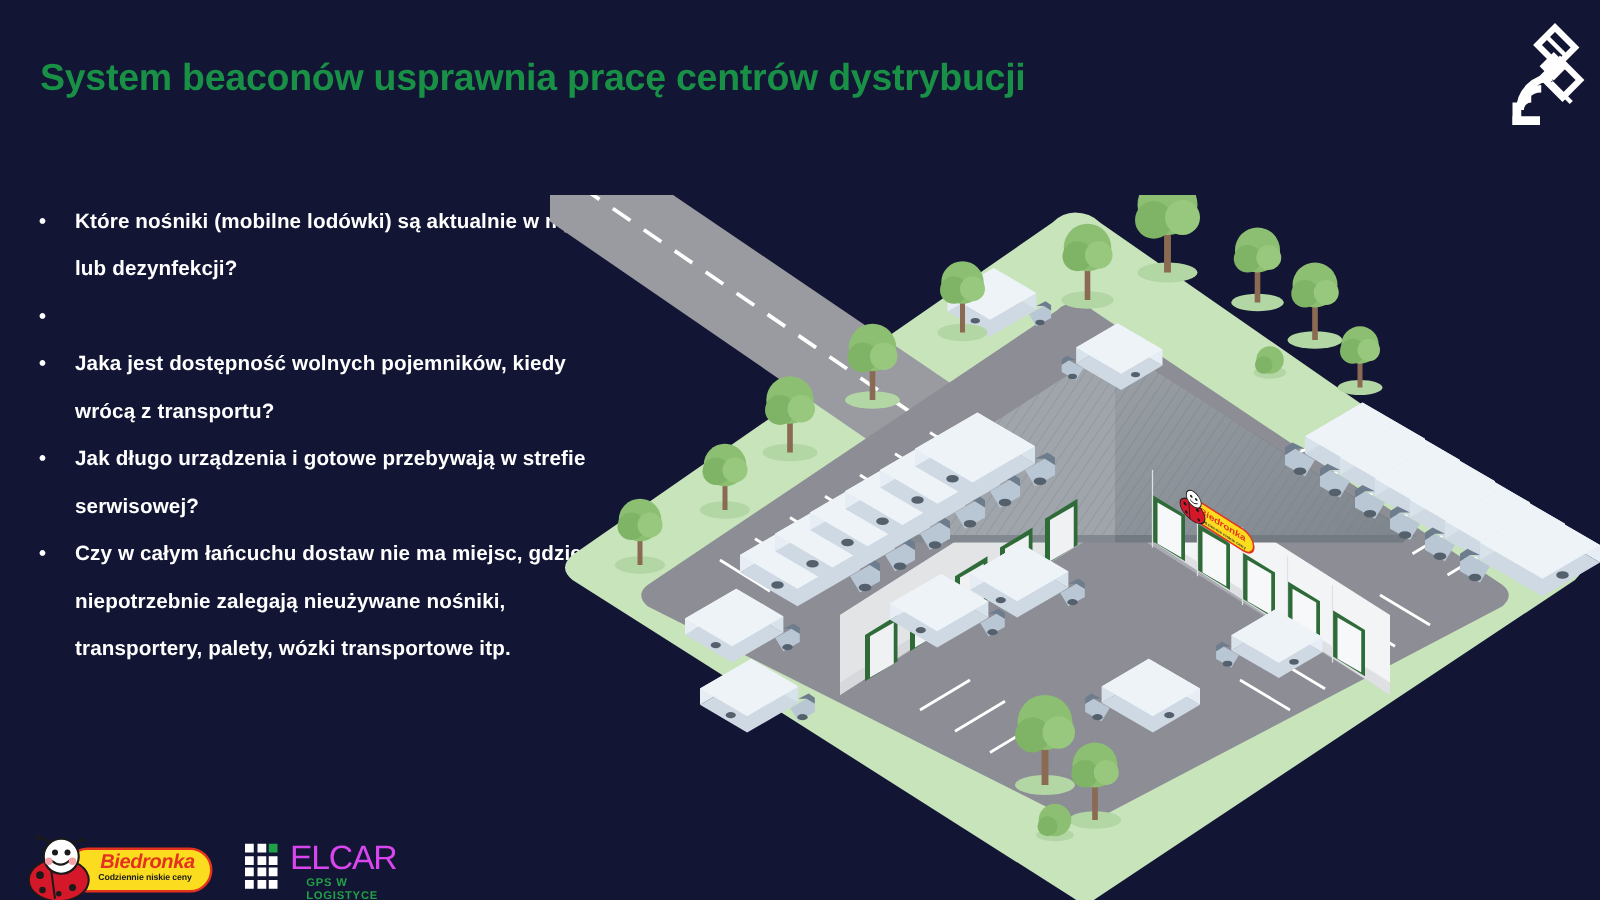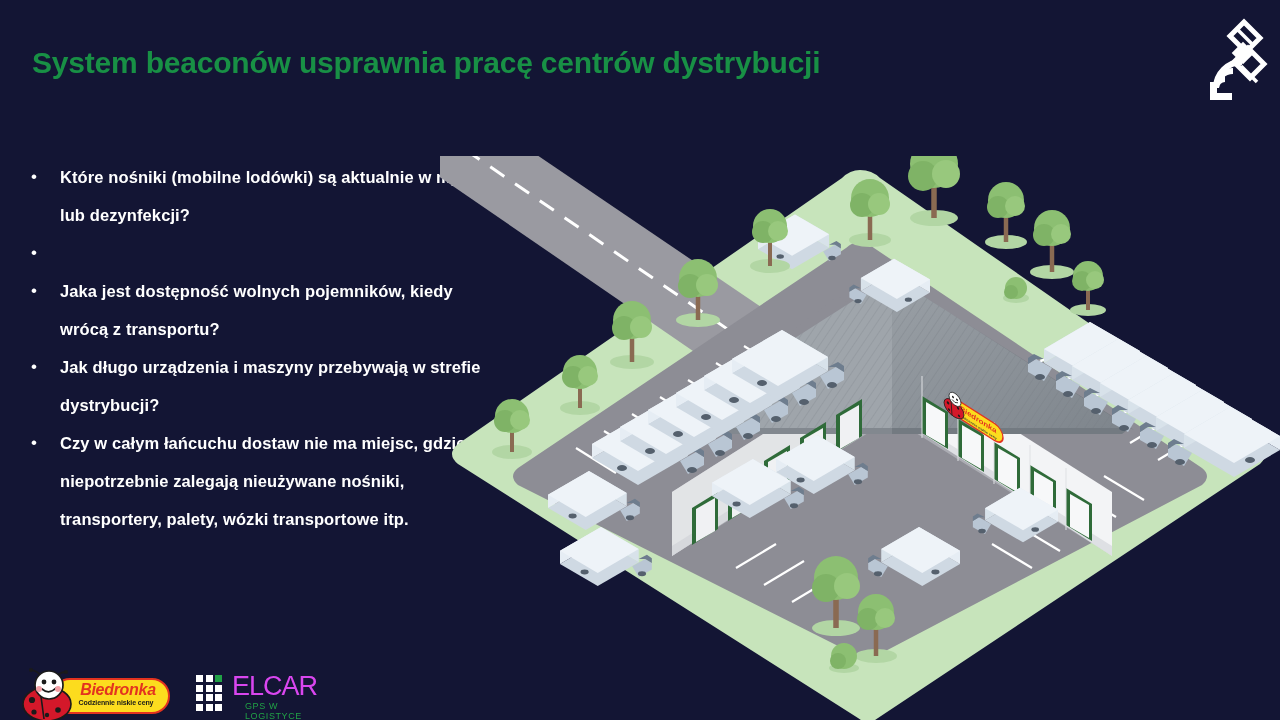--- a/index.html
+++ b/index.html
@@ -63,21 +63,21 @@
     gap:2.5px;
   }
   .el-sq { background:#ffffff; }
   .el-sq.green { background:#21a146; }
   #elcar-word {
     position:absolute; left:36px; top:2px;
     font-size:27px; font-weight:normal; color:#d946ef; letter-spacing:-1px;
   }
   #elcar-sub {
     position:absolute; left:49px; top:32px;
-    font-size:9px; font-weight:normal; color:#21a146; letter-spacing:0.6px;
+    font-size:9px; font-weight:bold; color:#21a146; letter-spacing:0.6px;
   }
 
   
   #illo { position:absolute; left:440px; top:140px; width:840px; height:580px; }
 </style>
 </head>
 <body>
 
 <div id="slide">
 
@@ -109,21 +109,21 @@
     </div>
     <div class="bullet">
       <span class="bullet-dot">•</span>
     </div>
     <div class="bullet">
       <span class="bullet-dot">•</span>
       <span class="bullet-text">Jaka jest dostępność wolnych pojemników,  kiedy wrócą z transportu?</span>
     </div>
     <div class="bullet">
       <span class="bullet-dot">•</span>
-      <span class="bullet-text">Jak długo urządzenia i maszyny przebywają w strefie dystrybucji?</span>
+      <span class="bullet-text">Jak długo urządzenia i gotowe przebywają w strefie serwisowej?</span>
     </div>
     <div class="bullet">
       <span class="bullet-dot">•</span>
       <span class="bullet-text">Czy w całym łańcuchu dostaw nie ma miejsc, gdzie niepotrzebnie zalegają nieużywane nośniki, transportery, palety, wózki transportowe itp.</span>
     </div>
   </div>
 
   <div id="footer">
 
     <div id="biedronka">

